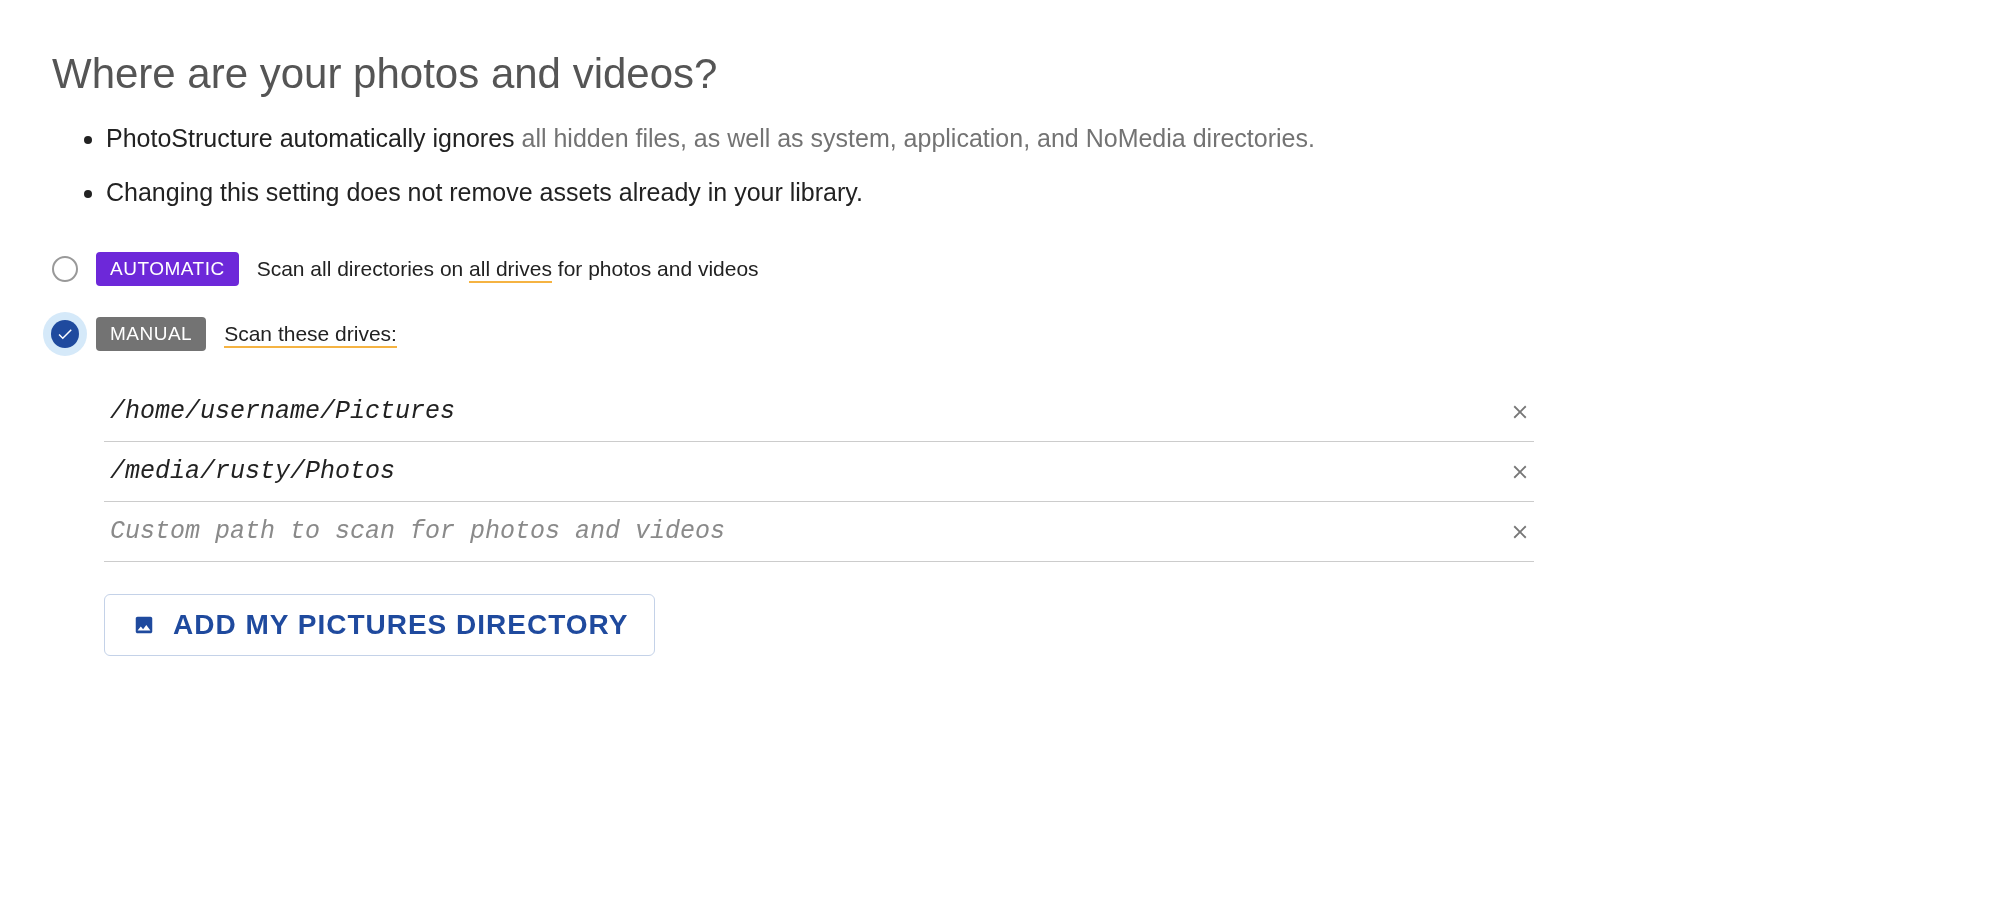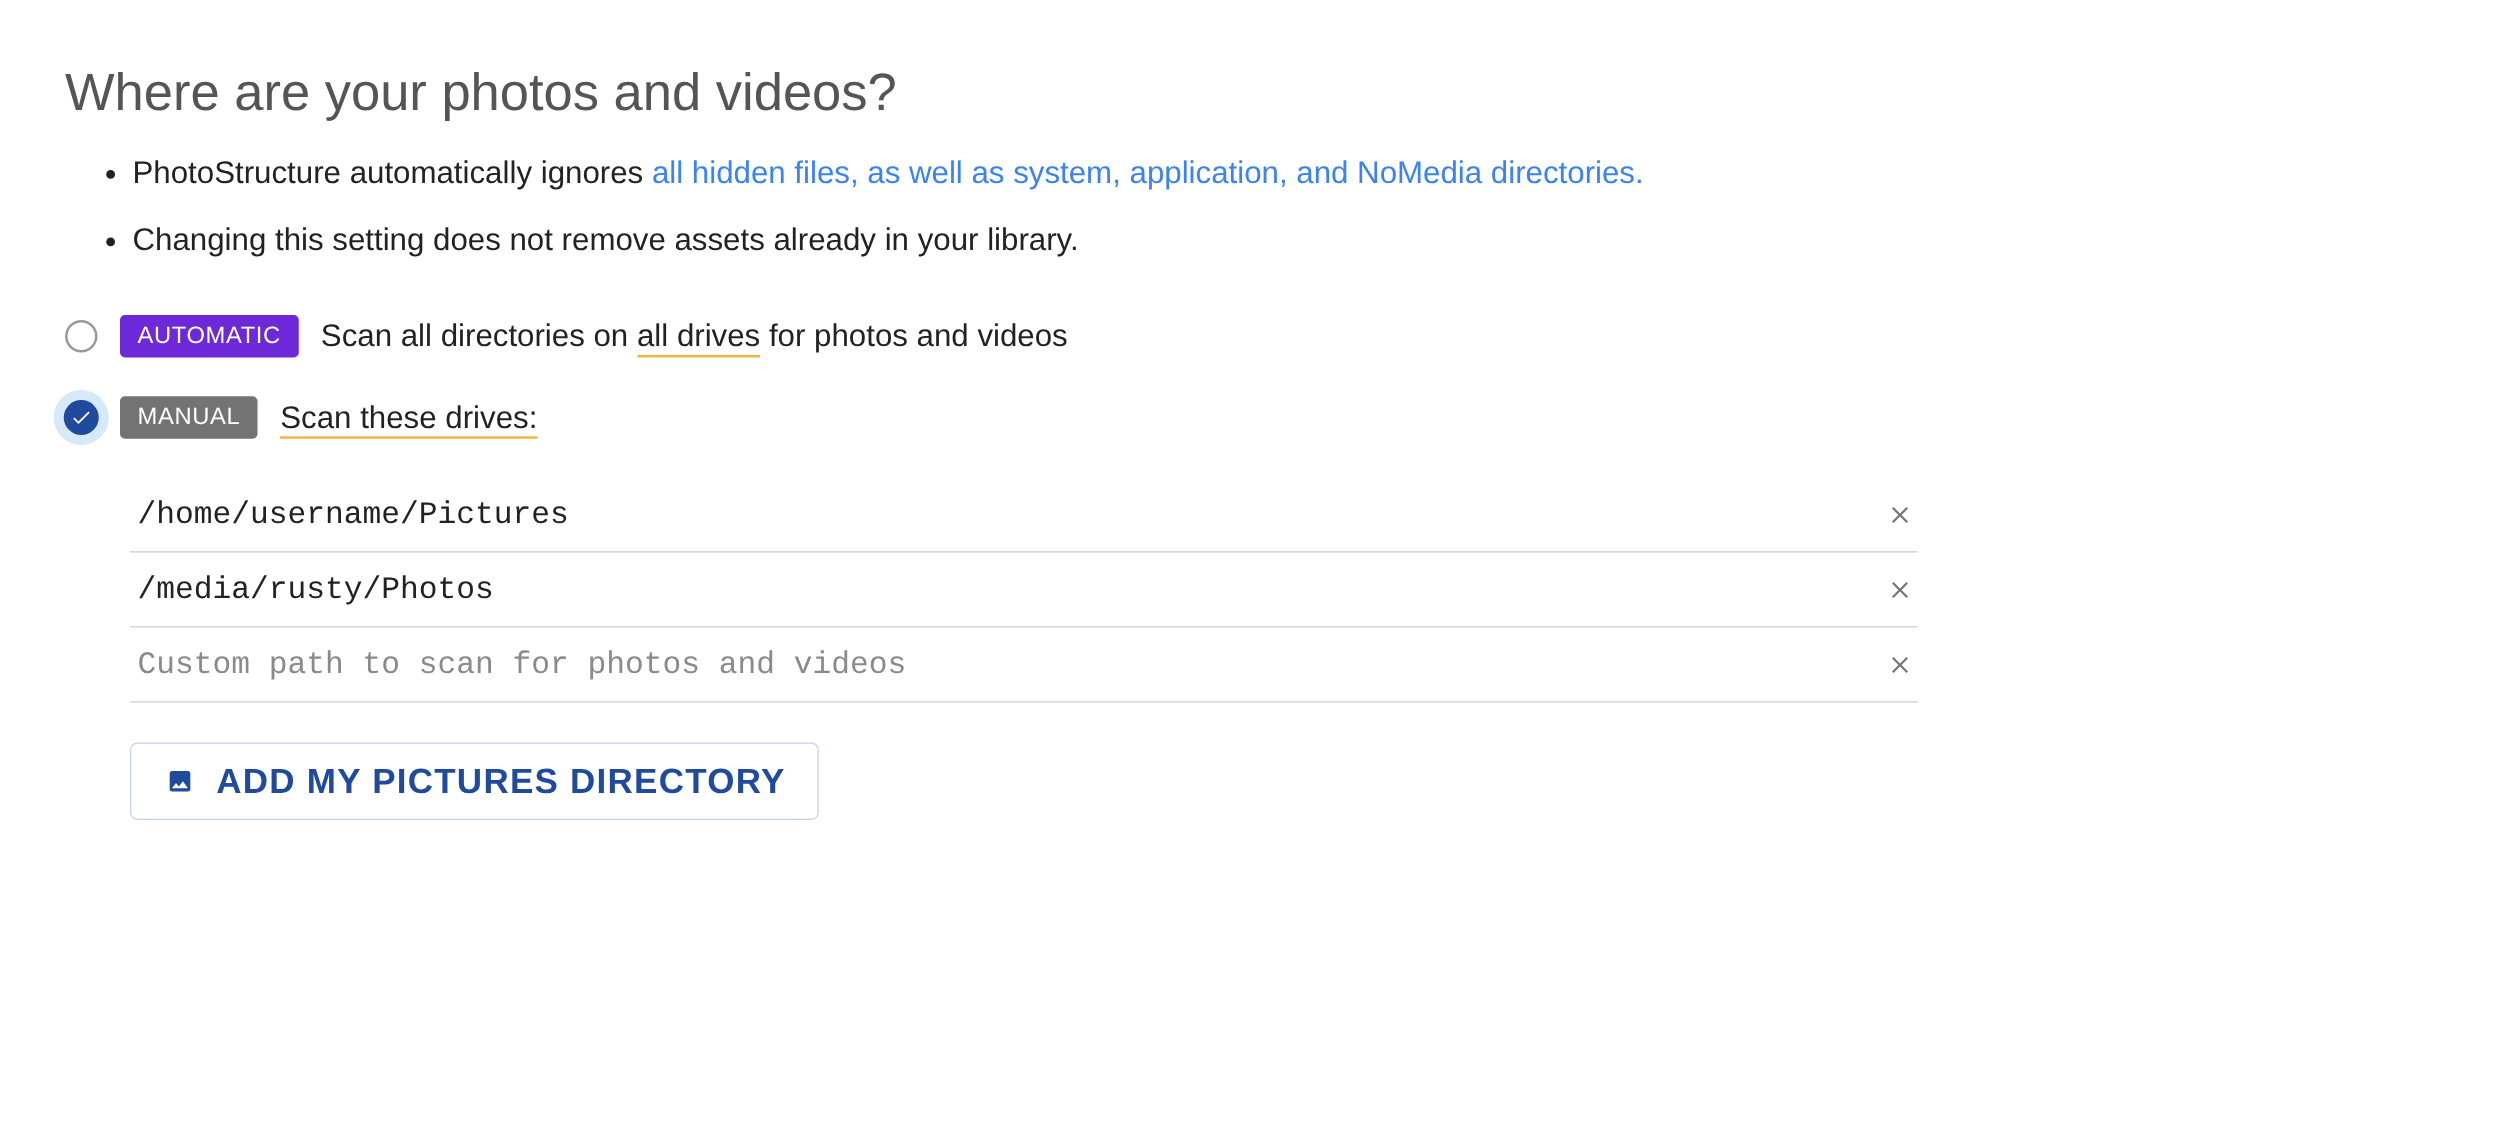--- a/index.html
+++ b/index.html
@@ -25,21 +25,21 @@
     margin-left: 54px;
     margin-bottom: 40px;
   }
   ul.info-list li {
     font-size: 25px;
     line-height: 1.6;
     color: #222;
     margin-bottom: 14px;
   }
   .link {
-    color: #3b82f6;
+    color: #737373;
     text-decoration: none;
   }
   .option-row {
     display: flex;
     align-items: center;
     gap: 18px;
     margin-bottom: 26px;
   }
   .radio {
     width: 26px;
@@ -81,21 +81,21 @@
     border-radius: 4px;
     font-size: 19px;
     font-weight: 500;
     letter-spacing: 0.5px;
     color: #fff;
     flex-shrink: 0;
   }
   .badge.automatic { background: #6d28d9; }
   .badge.manual    { background: #737373; }
   .option-text {
-    font-size: 25px;
+    font-size: 21px;
     color: #222;
     text-align: right;
   }
   .underline-accent {
     border-bottom: 2px solid #f5b342;
     padding-bottom: 1px;
   }
 
   .paths-block {
     margin-left: 52px;
@@ -110,20 +110,21 @@
   }
   .path-input {
     flex: 1;
     border: none;
     outline: none;
     font-family: "Courier New", monospace;
     font-size: 25px;
     color: #222;
     padding: 10px 6px;
     background: transparent;
+    font-style: italic;
   }
   .path-input::placeholder {
     color: #8a8a8a;
   }
   .close-btn {
     width: 28px;
     height: 28px;
     color: #777;
     flex-shrink: 0;
     margin-left: 10px;

